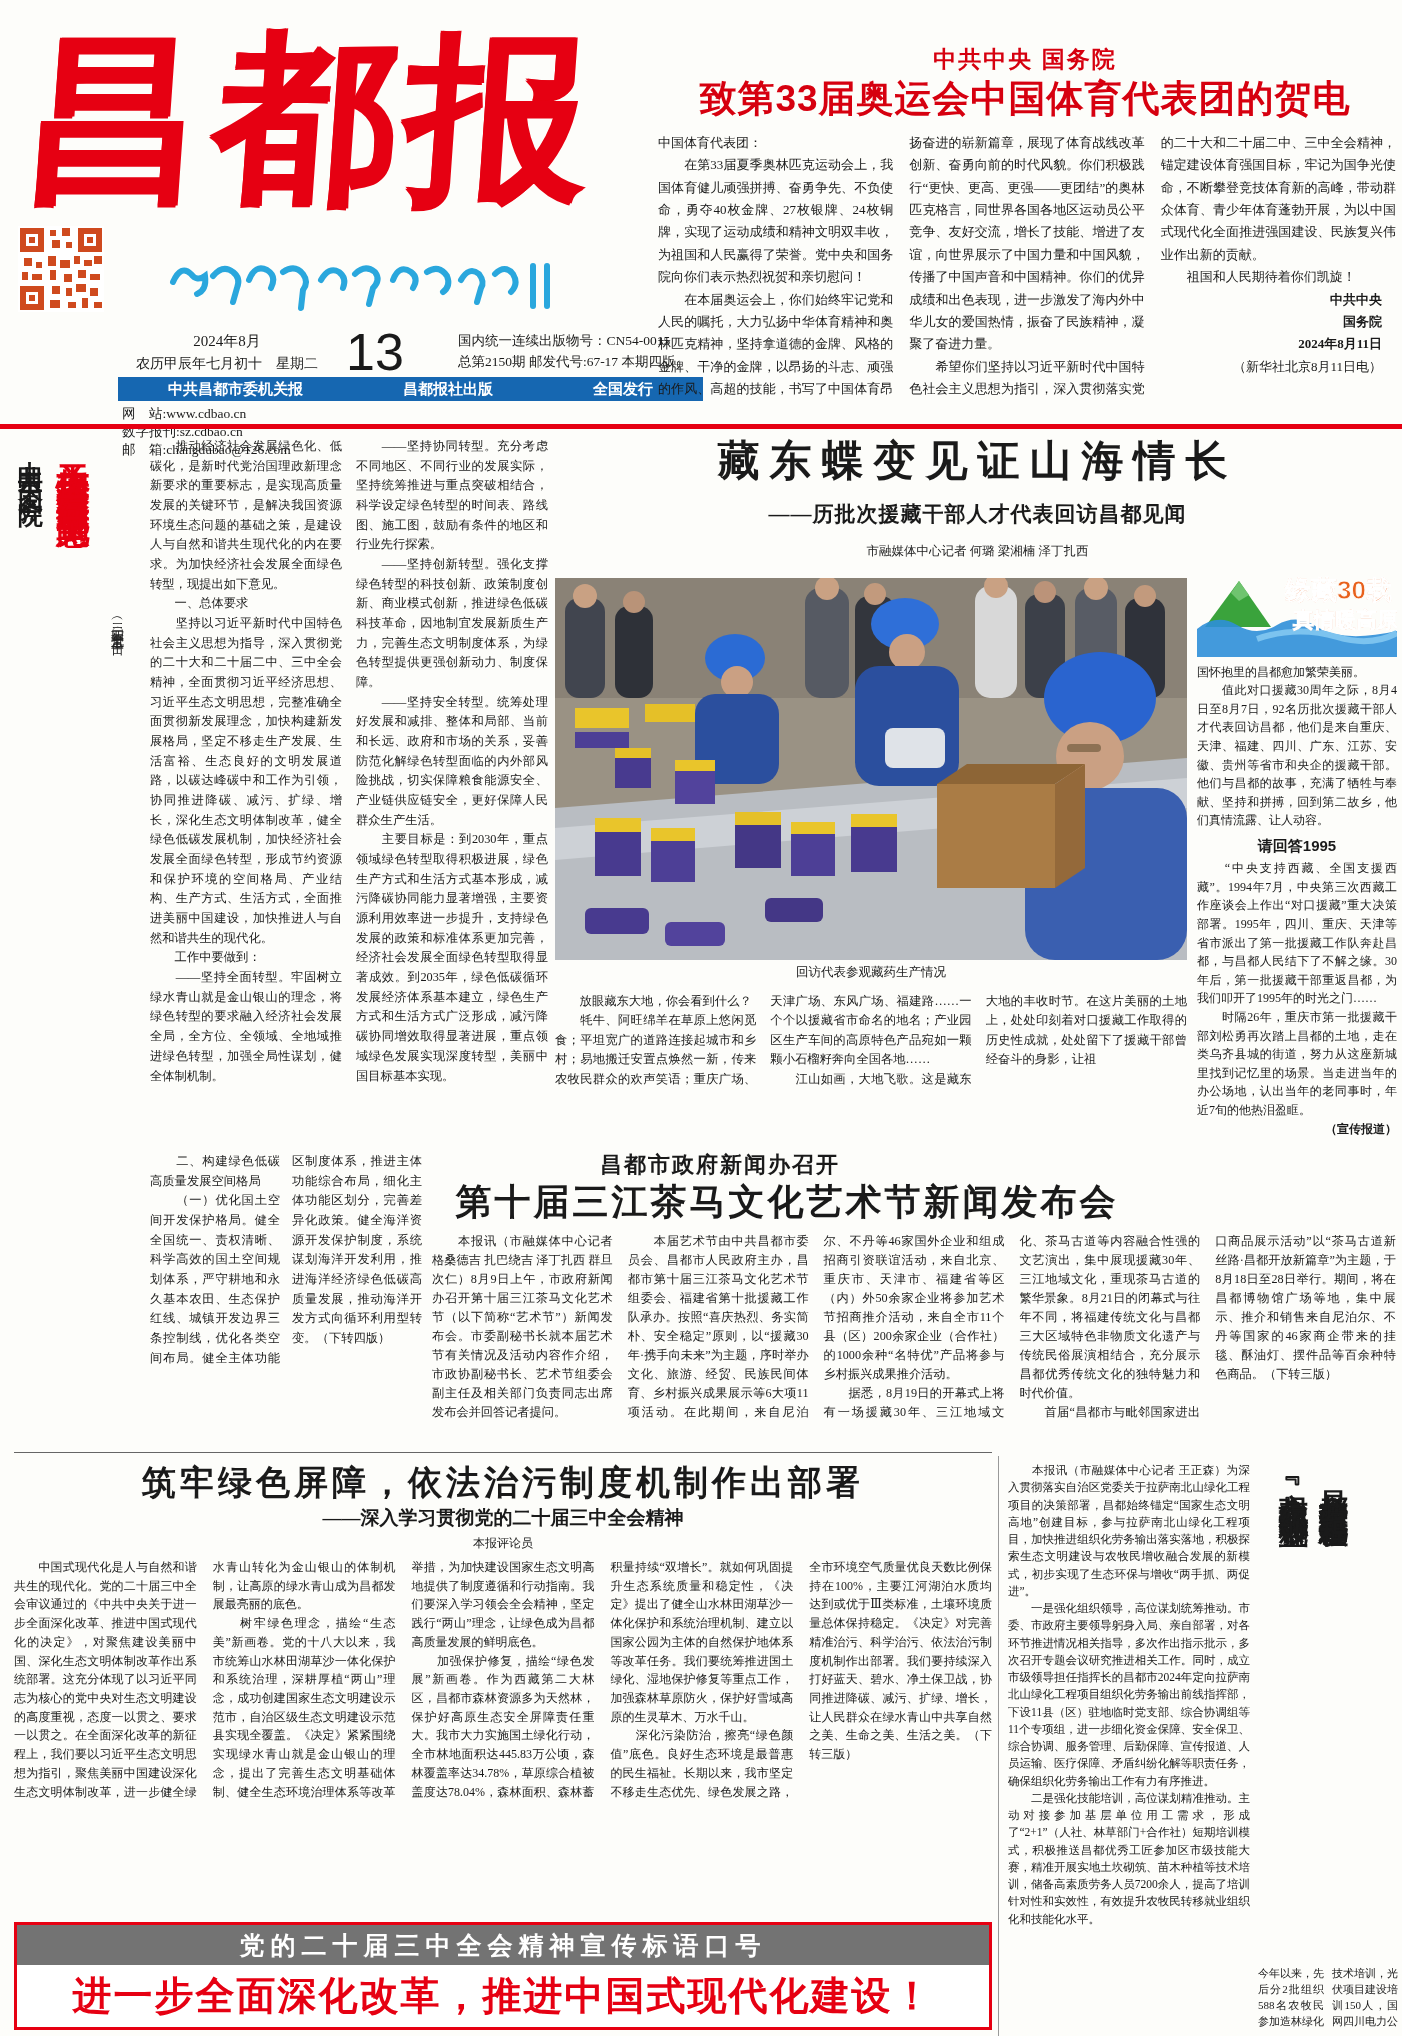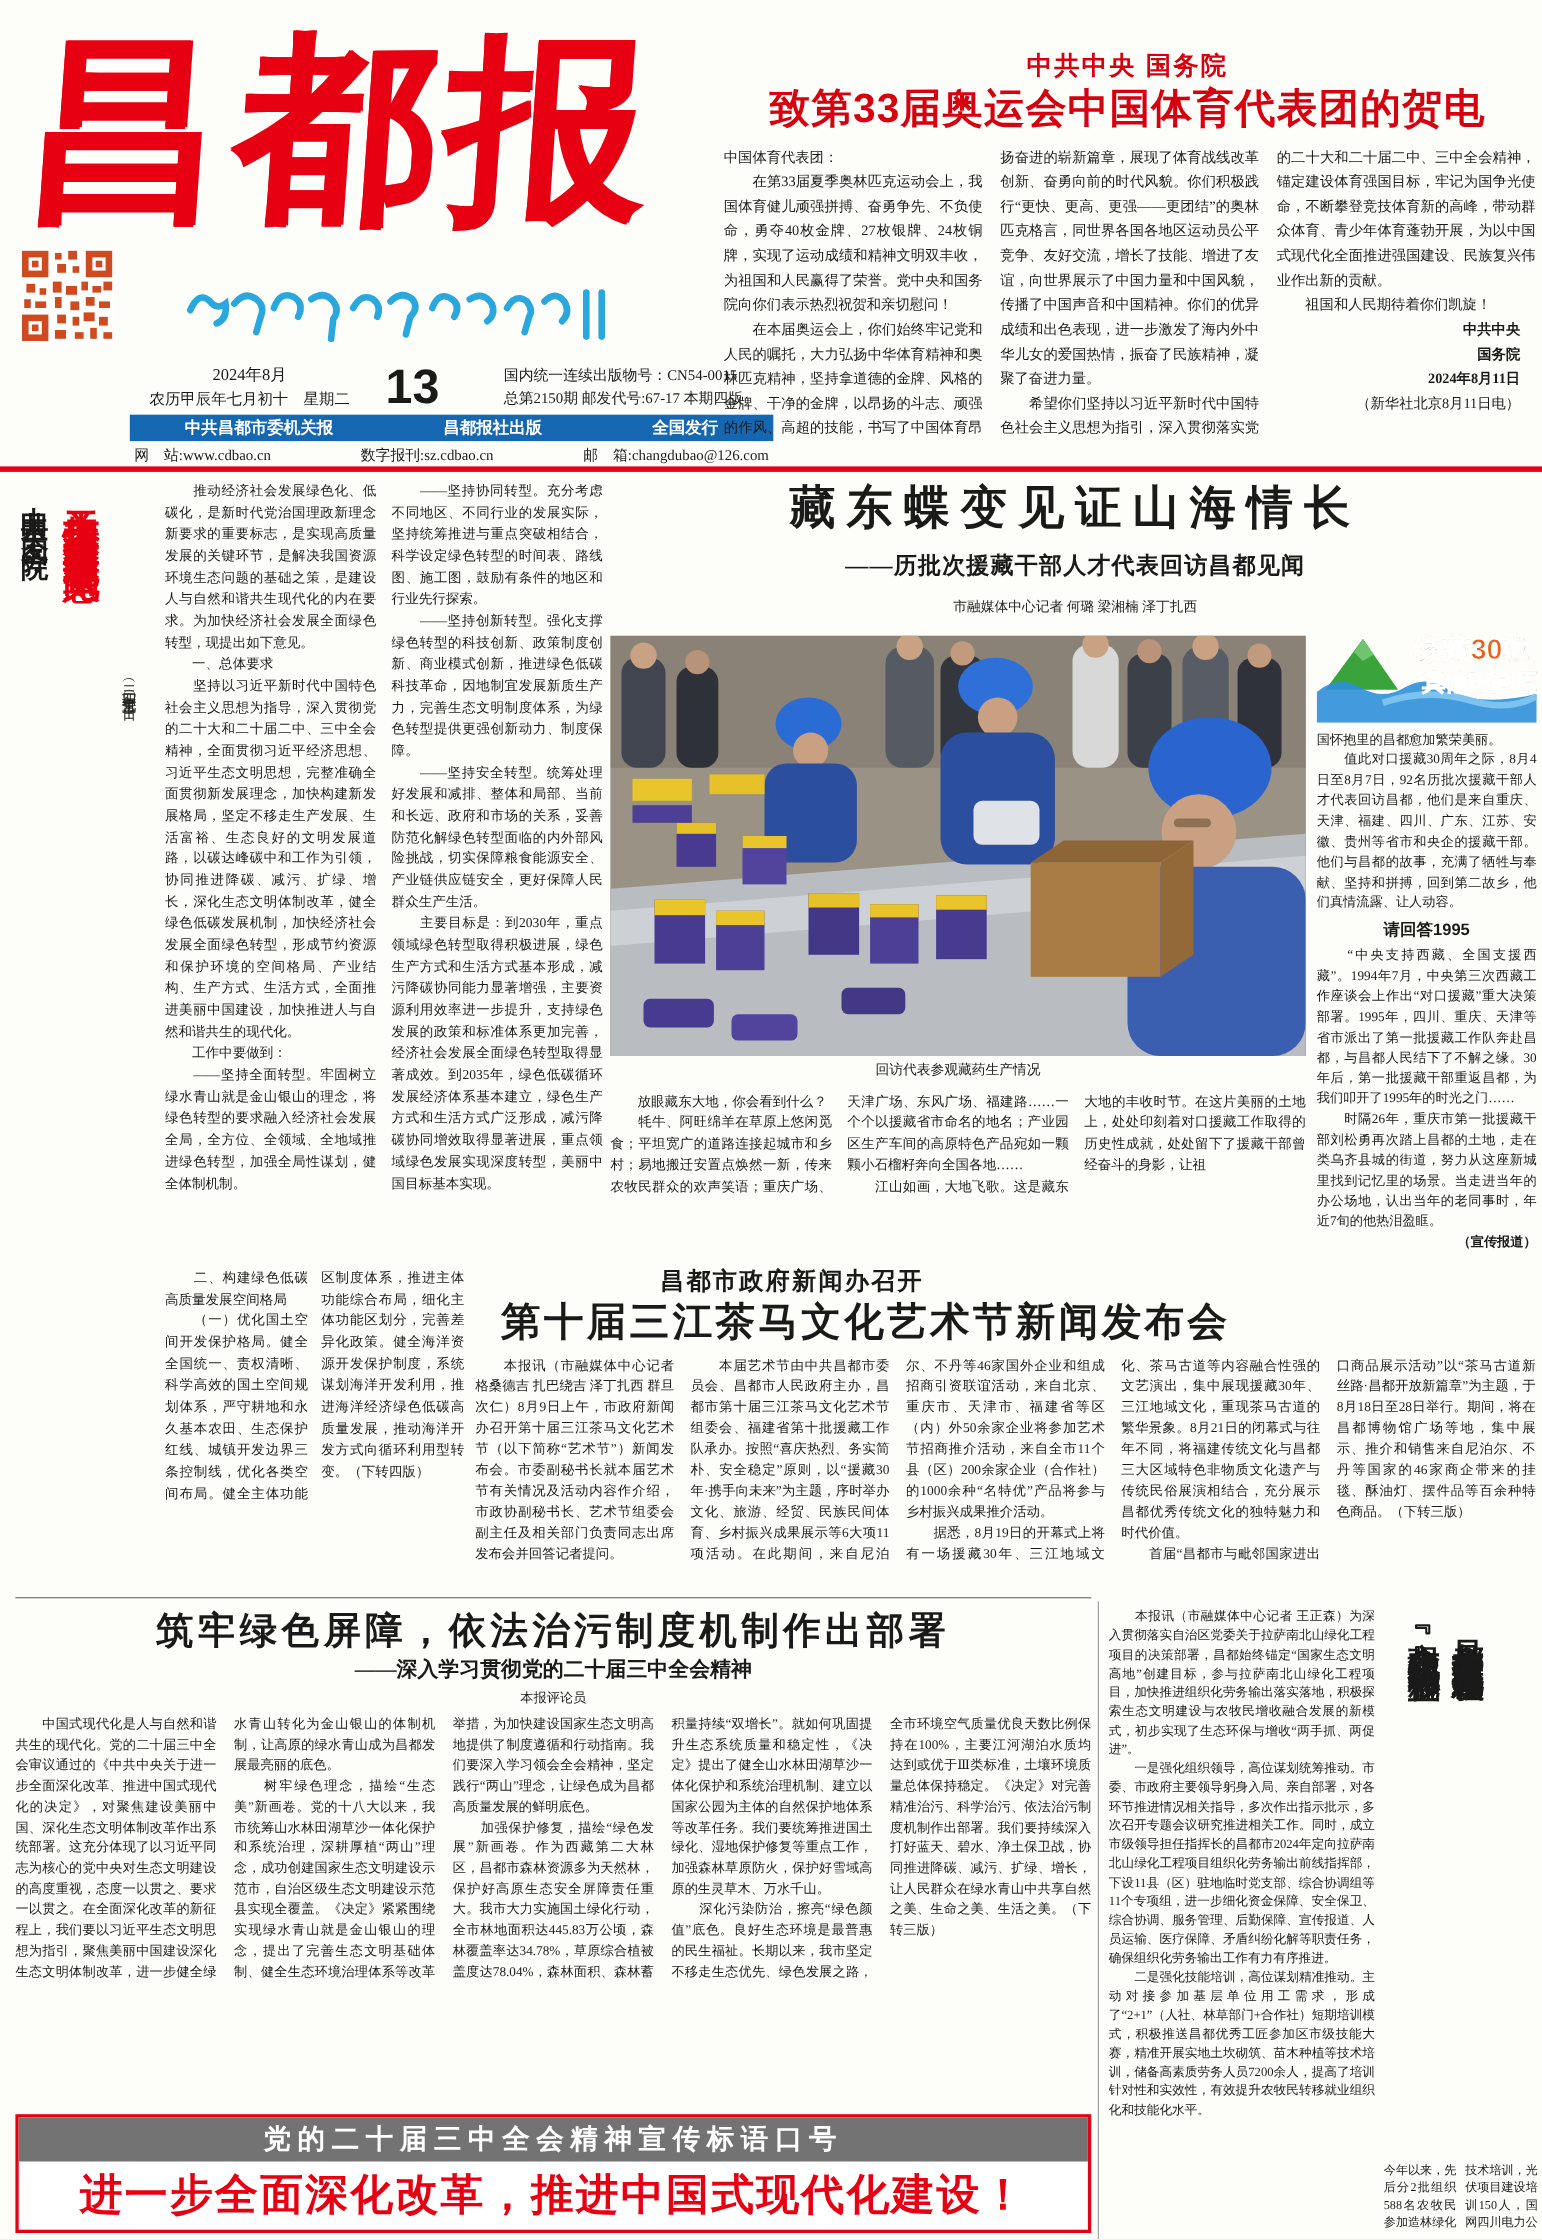--- a/index.html
+++ b/index.html
@@ -13,25 +13,25 @@
   
   .masthead{left:22px;top:-6px;width:612px;height:252px;font-size:182px;line-height:252px;
             font-weight:900;color:#e60012;letter-spacing:10px;transform:skewX(-4deg);
             text-shadow:2px 0 0 #e60012,0 2px 0 #e60012;}
   .qr{left:18px;top:226px;width:86px;height:86px;}
   
   .pubinfo{left:118px;top:330px;width:585px;height:94px;}
   .pub-row1{display:flex;align-items:center;height:44px;}
   .pub-date{width:218px;text-align:center;font-size:14px;line-height:1.5;}
   .pub-date .d1{font-size:15px;}
-  .pub-day{width:78px;font-size:44px;font-weight:700;text-align:center;line-height:44px;}
+  .pub-day{width:78px;font-size:52px;font-weight:400;text-align:center;line-height:44px;}
   .pub-issue{flex:1;font-size:13.5px;line-height:1.55;margin-left:44px;}
   .pub-bar{margin-top:3px;height:24px;background:#1667b1;color:#fff;font-weight:bold;font-size:15px;
            display:flex;justify-content:space-around;align-items:center;}
-  .pub-links{display:flex;justify-content:space-between;font-size:13.5px;padding:4px 4px 0 4px;}
+  .pub-links{display:flex;justify-content:space-between;font-size:13.5px;padding:4px 4px 0 4px;flex-direction:column;}
   .rule-red{left:0;top:424px;width:1402px;height:5px;background:#e60012;}
   
   .tg-kicker{left:655px;top:44px;width:740px;font-size:23px;font-weight:900;color:#d6000f;letter-spacing:2px;}
   .tg-headline{left:655px;top:74px;width:740px;font-size:37px;font-weight:900;color:#d6000f;letter-spacing:1px;}
   .tg-body{left:658px;top:132px;width:738px;height:288px;column-count:3;column-gap:16px;
            font-size:13px;line-height:1.72;}
   .tg-sig{text-align:right;font-weight:bold;padding-right:14px;line-height:1.72;}
   .tg-sig .thin{font-weight:normal;}
   
   .vrt{writing-mode:vertical-rl;}

